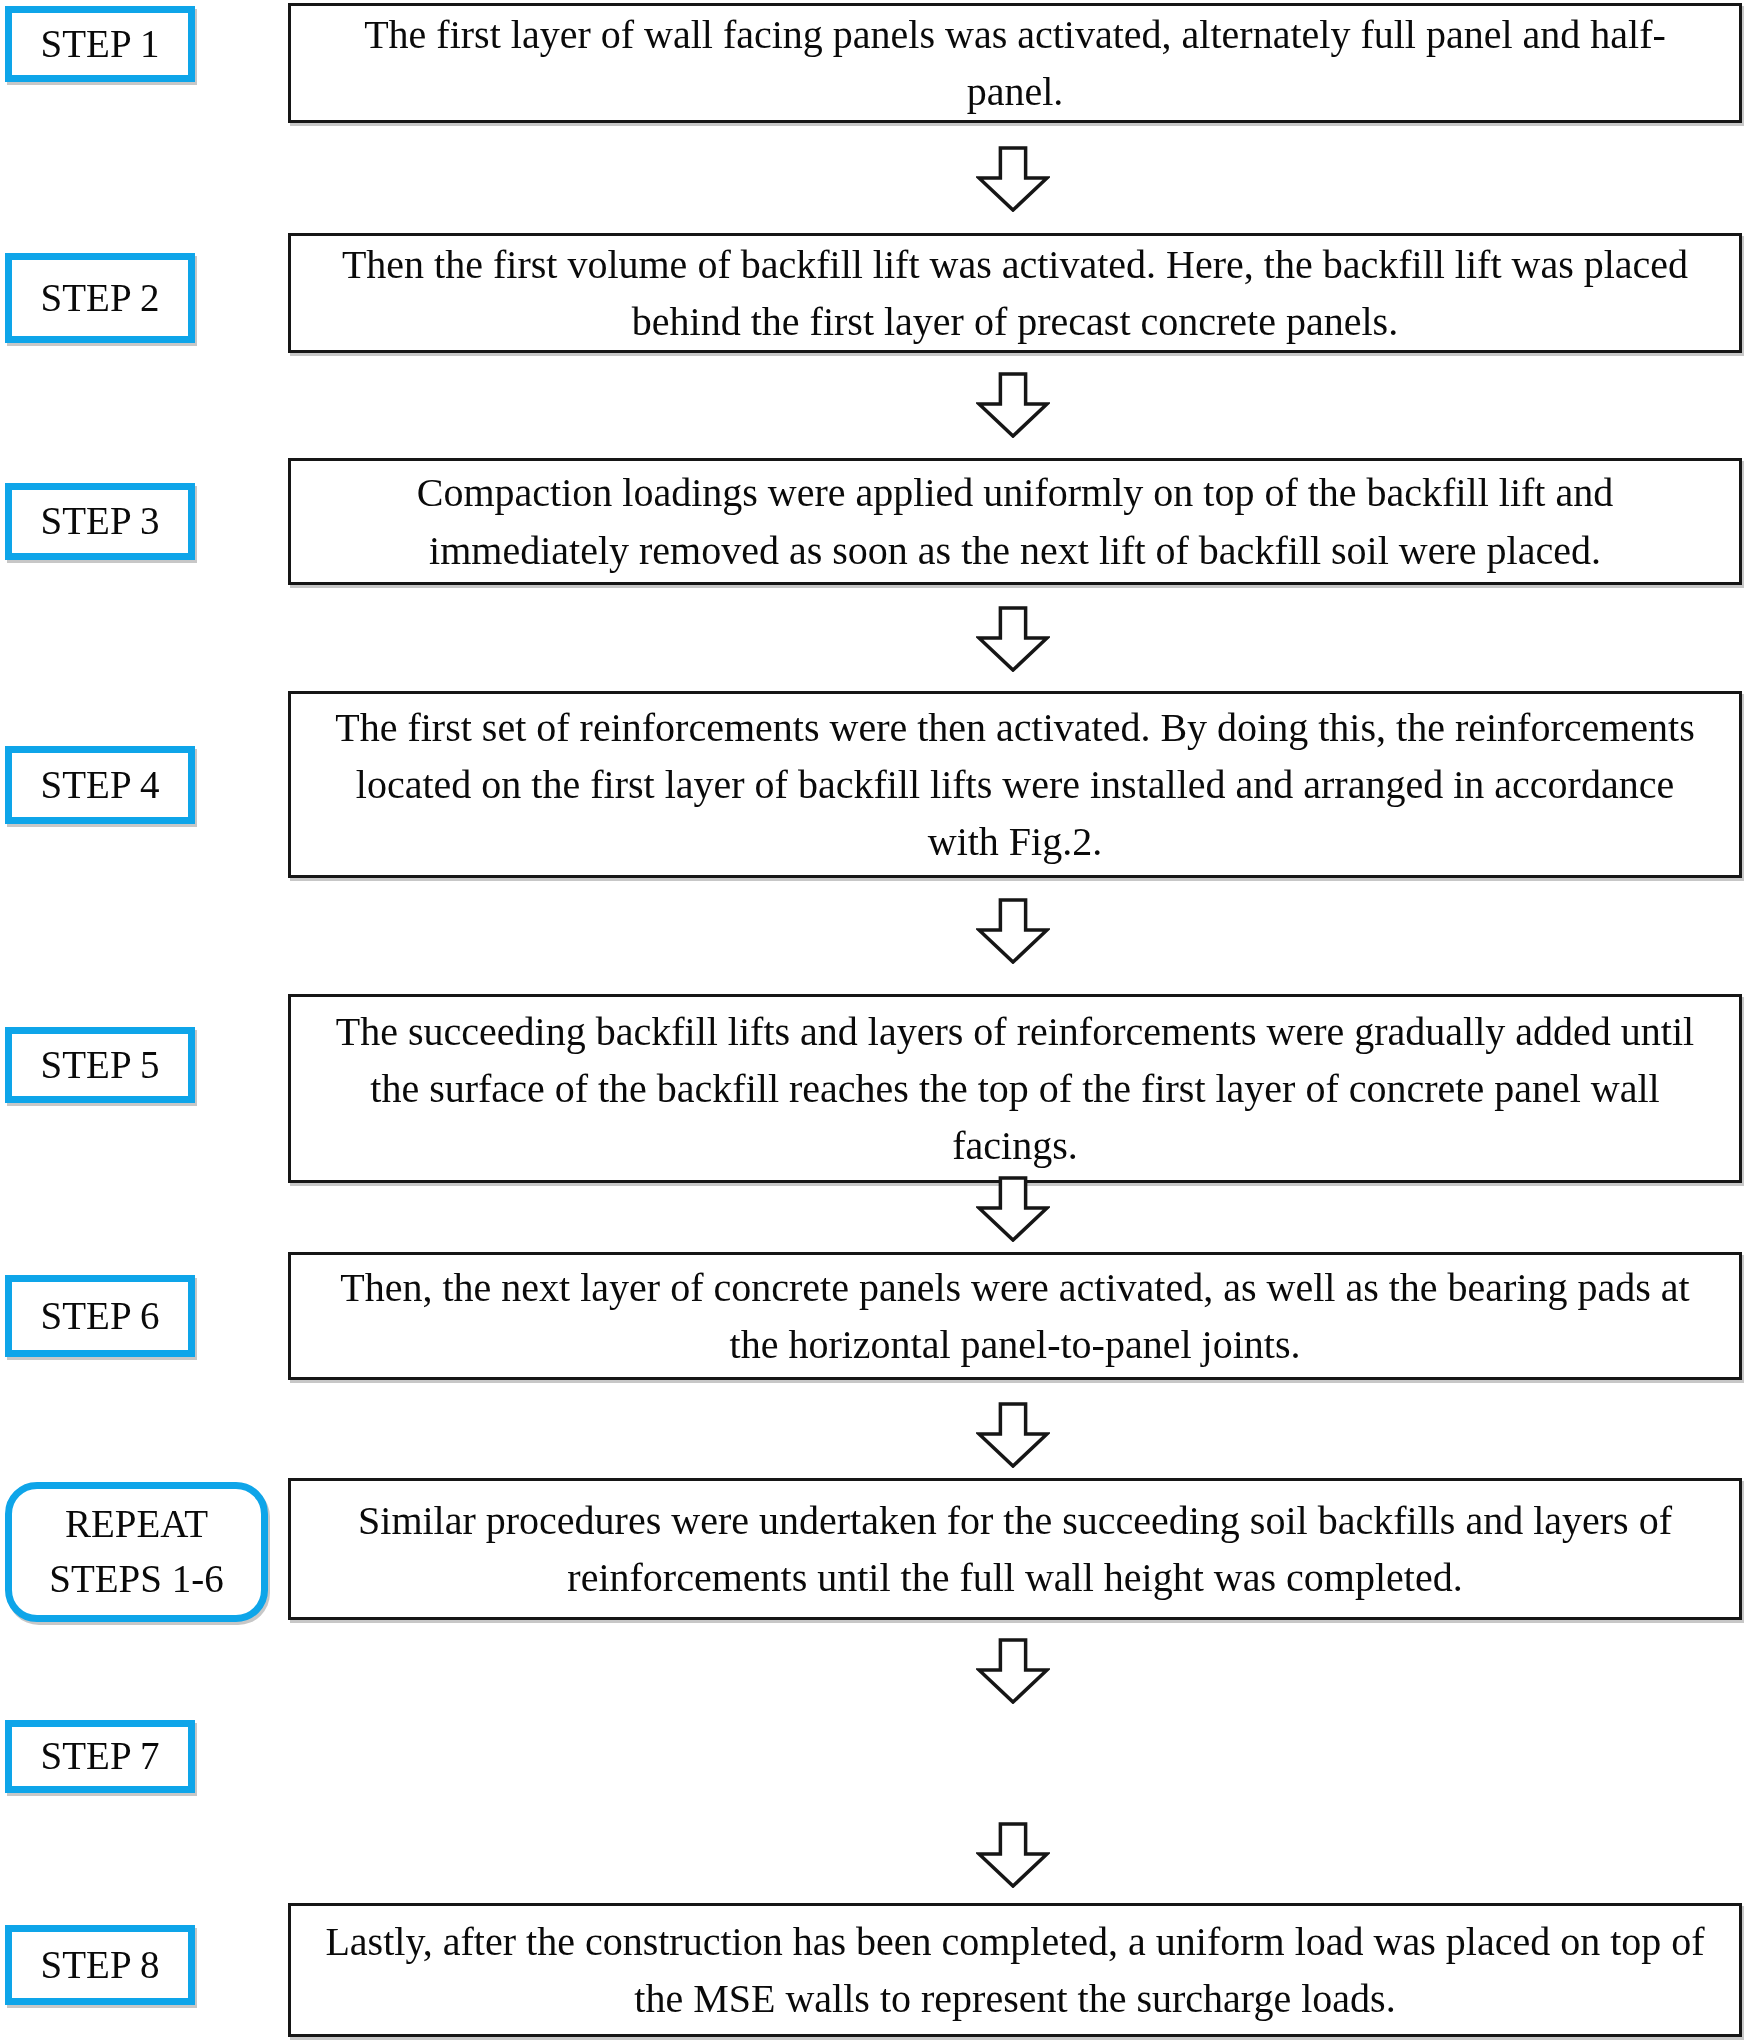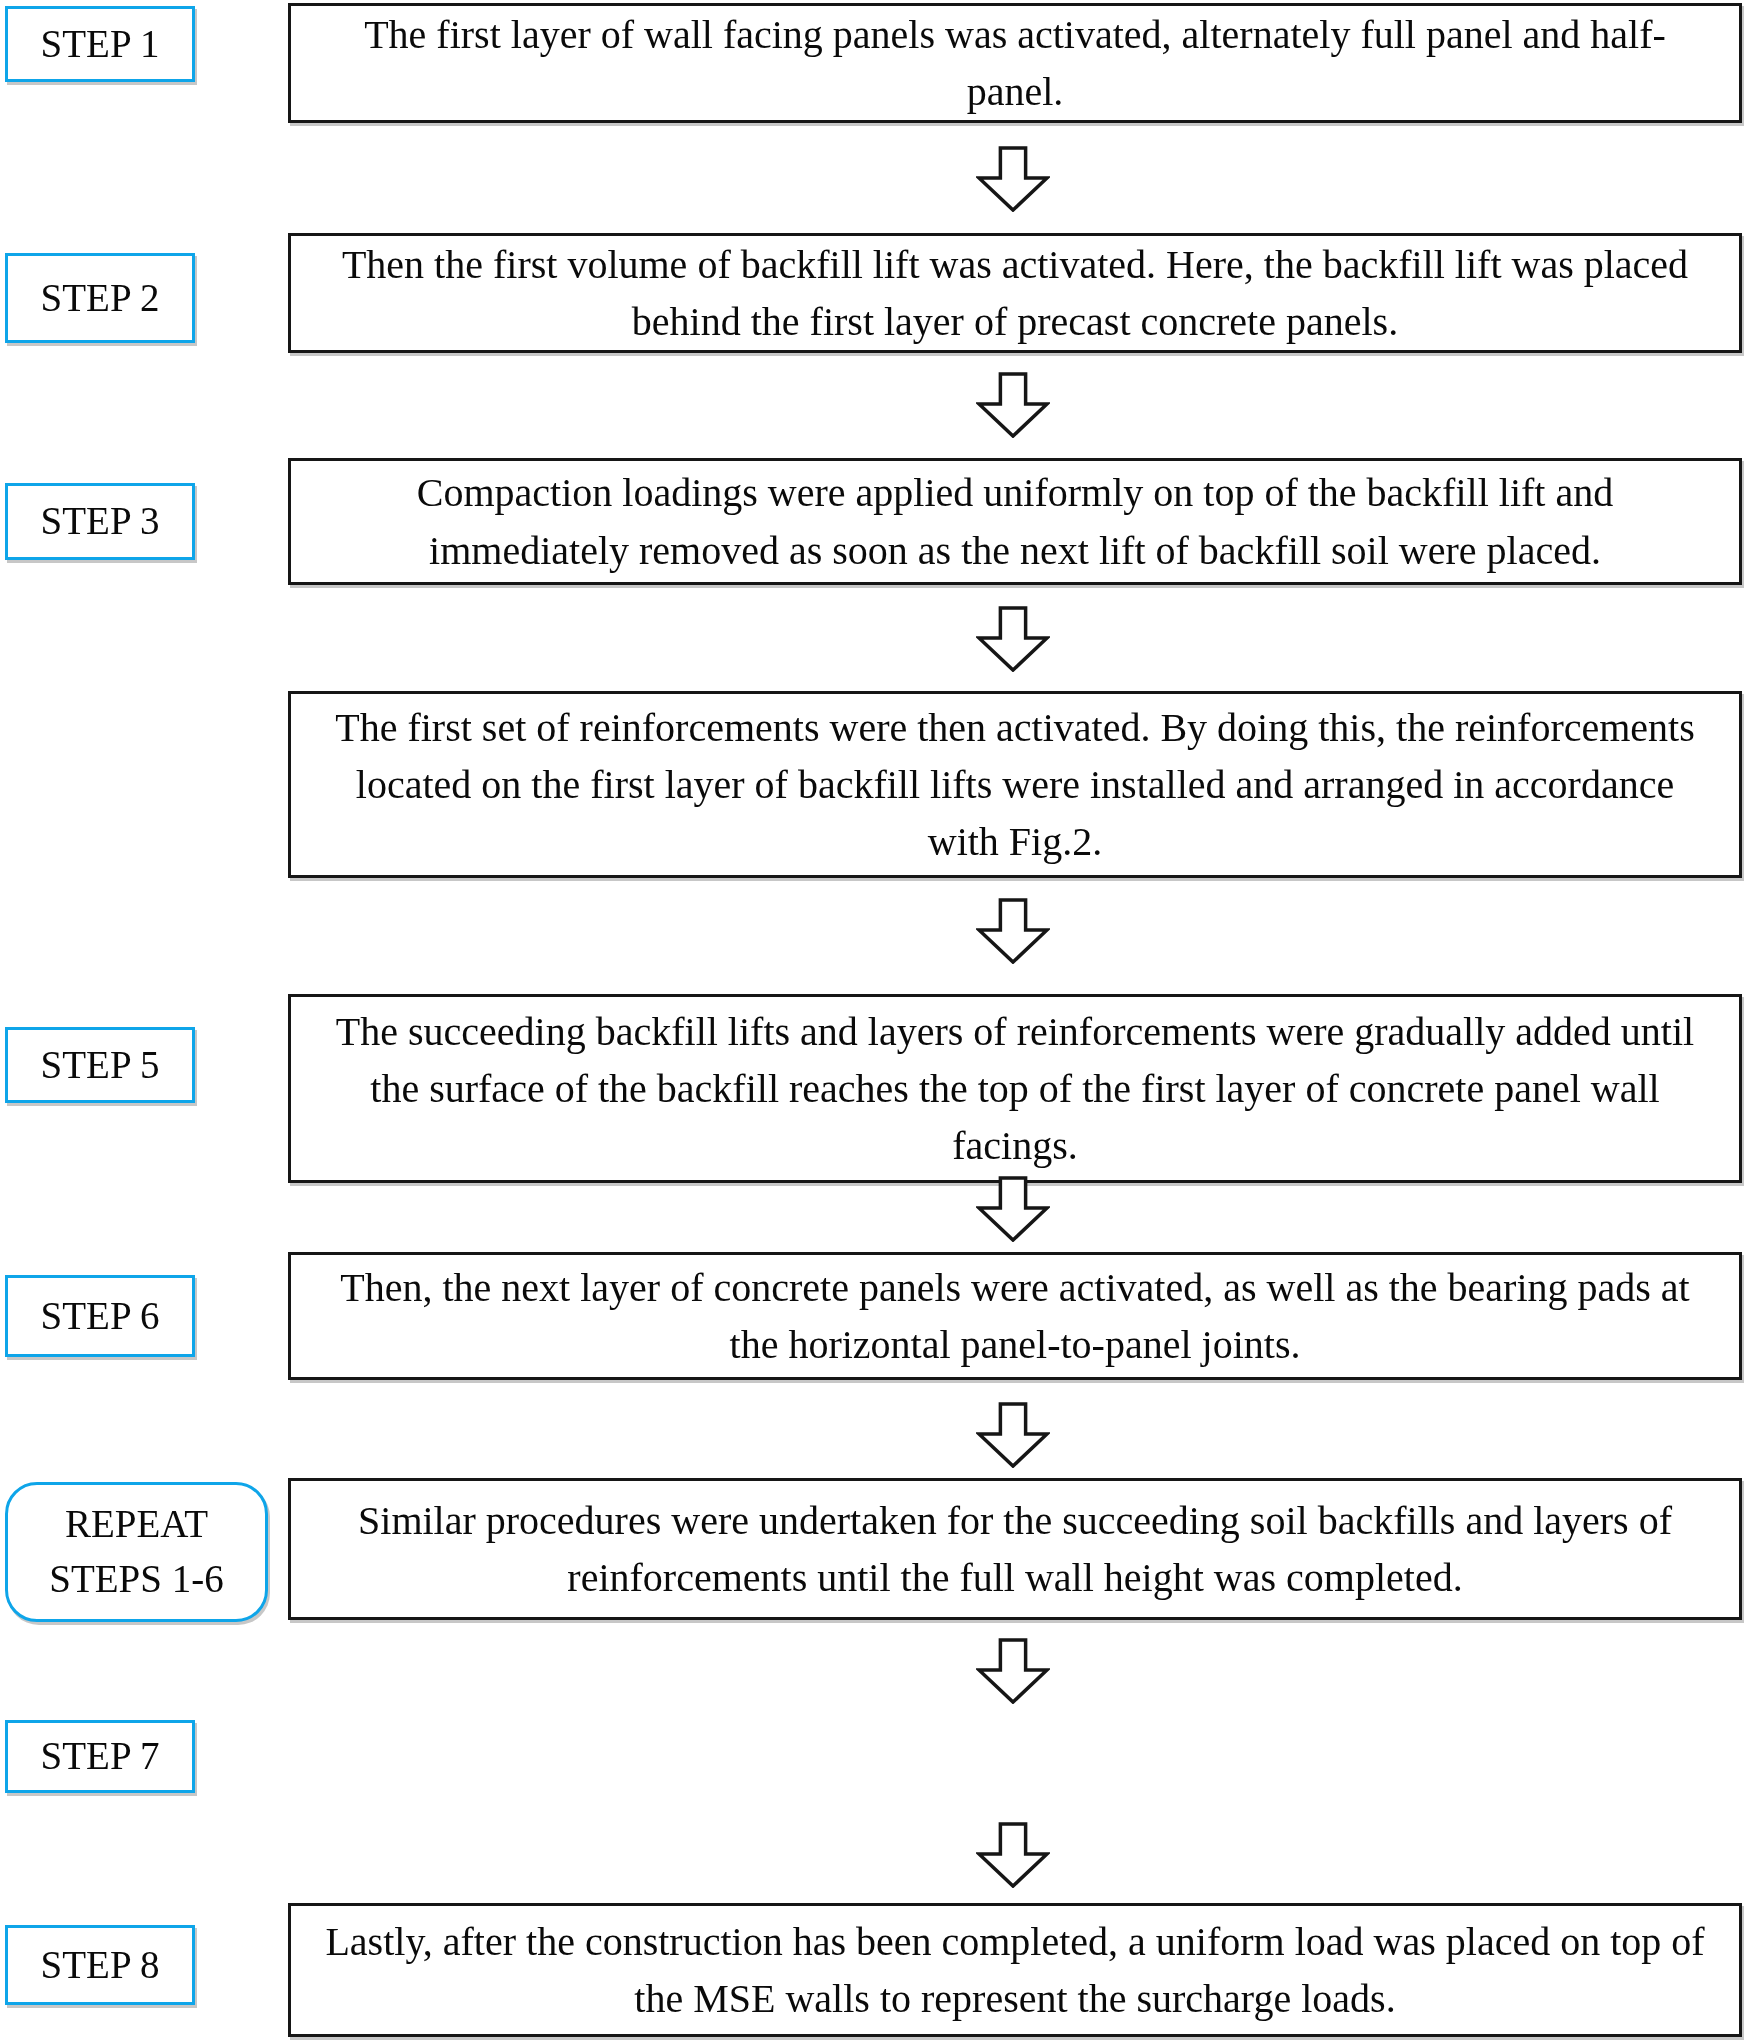--- a/index.html
+++ b/index.html
@@ -10,21 +10,21 @@
     background: #ffffff;
     font-family: "Liberation Serif", "DejaVu Serif", serif;
     color: #0a0a0a;
     overflow: hidden;
   }
   .label-box {
     position: absolute;
     left: 5px;
     width: 190px;
     box-sizing: border-box;
-    border: 3px solid #0ea5e9;
+    border: 7px solid #0ea5e9;
     background: #ffffff;
     display: flex;
     align-items: center;
     justify-content: center;
     text-align: center;
     font-size: 39px;
     line-height: 1.4;
     box-shadow: 2px 3px 0 rgba(130,130,130,0.45);
   }
   .label-box.repeat {
@@ -83,20 +83,23 @@
   <div class="label-box" style="top:483px;height:77px">
     <span>STEP 3</span>
   </div>
   <div class="text-box" style="top:458px;height:127px">
     <span>Compaction loadings were applied uniformly on top of the backfill lift and immediately removed as soon as the next lift of backfill soil were placed.</span>
   </div>
   <svg class="arrow" style="top:606px" viewBox="0 0 74 68">
     <path d="M24 2 H50 V33 H72 L37 66 L2 33 H24 Z" fill="#ffffff" stroke="#161616" stroke-width="3.6" stroke-linejoin="miter"></path>
   </svg>
 
+  <div class="label-box" style="top:746px;height:78px">
+    <span>STEP 4</span>
+  </div>
   <div class="text-box" style="top:691px;height:187px">
     <span>The first set of reinforcements were then activated. By doing this, the reinforcements located on the first layer of backfill lifts were installed and arranged in accordance with Fig.2.</span>
   </div>
   <svg class="arrow" style="top:898px" viewBox="0 0 74 68">
     <path d="M24 2 H50 V33 H72 L37 66 L2 33 H24 Z" fill="#ffffff" stroke="#161616" stroke-width="3.6" stroke-linejoin="miter"></path>
   </svg>
 
   <div class="label-box" style="top:1027px;height:76px">
     <span>STEP 5</span>
   </div>

